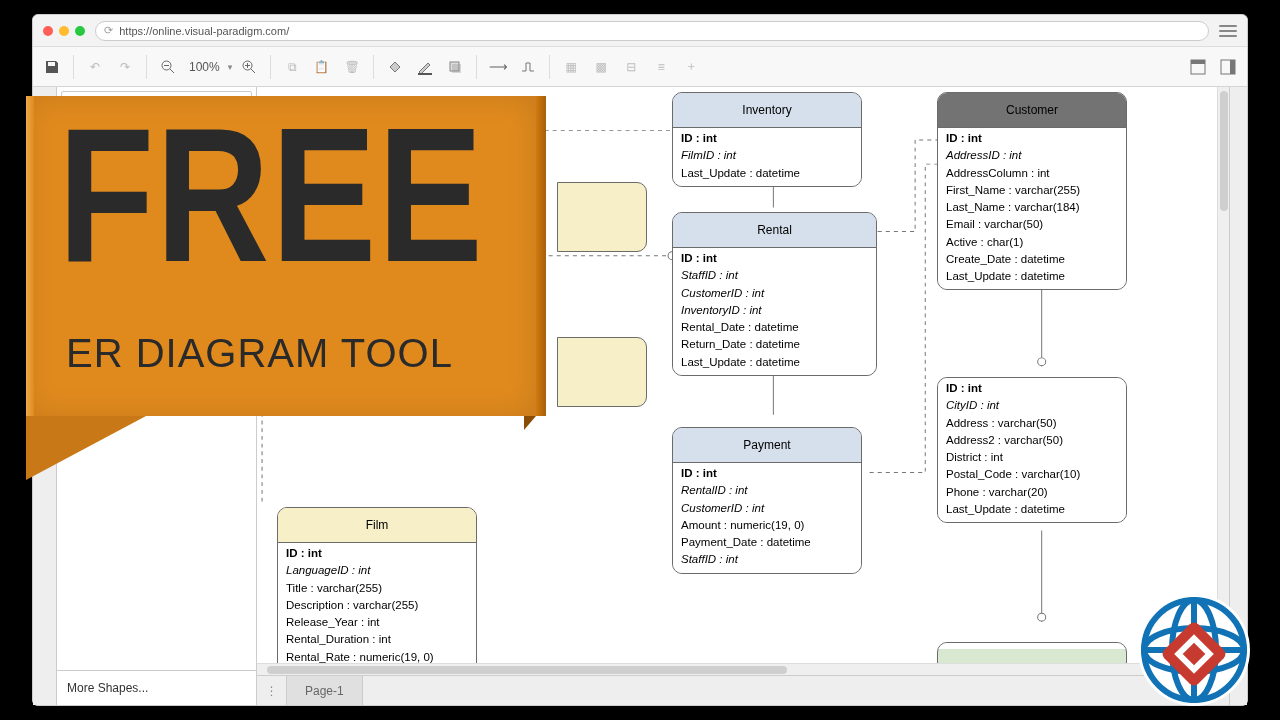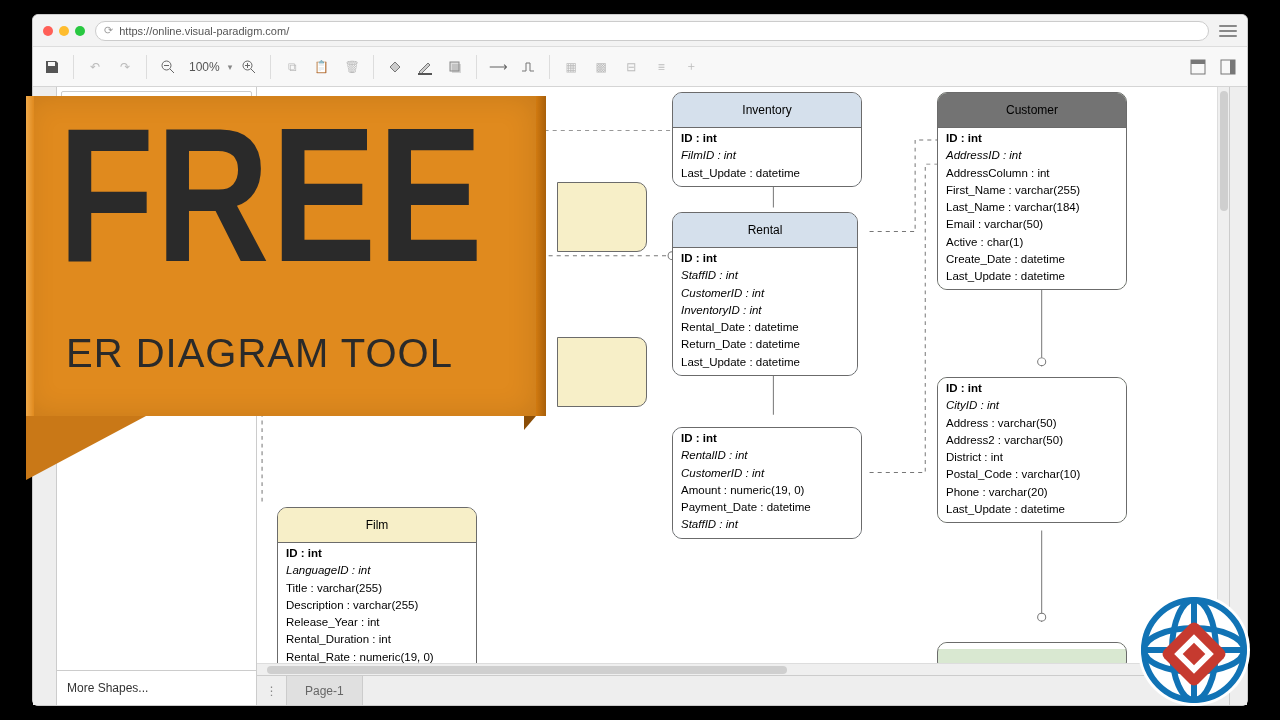--- a/index.html
+++ b/index.html
@@ -211,34 +211,35 @@
 
         <div class="entity e-blue" style="left:415px;top:5px;width:190px">
           <div class="hd">Inventory</div>
           <div class="body">
               <div class="row pk">ID : int</div>
               <div class="row fk">FilmID : int</div>
               <div class="row ">Last_Update : datetime</div>
             </div>
         </div>
 
-        <div class="entity e-blue" style="left:415px;top:125px;width:186px">
+        <div class="entity e-blue" style="left:415px;top:125px;width:205px">
           <div class="hd">Rental</div>
           <div class="body">
               <div class="row pk">ID : int</div>
               <div class="row fk">StaffID : int</div>
               <div class="row fk">CustomerID : int</div>
               <div class="row fk">InventoryID : int</div>
               <div class="row ">Rental_Date : datetime</div>
               <div class="row ">Return_Date : datetime</div>
               <div class="row ">Last_Update : datetime</div>
             </div>
         </div>
 
         <div class="entity e-blue" style="left:415px;top:340px;width:190px">
+          <div class="hd">Payment</div>
           <div class="body">
               <div class="row pk">ID : int</div>
               <div class="row fk">RentalID : int</div>
               <div class="row fk">CustomerID : int</div>
               <div class="row ">Amount : numeric(19, 0)</div>
               <div class="row ">Payment_Date : datetime</div>
               <div class="row fk">StaffID : int</div>
             </div>
         </div>
 

